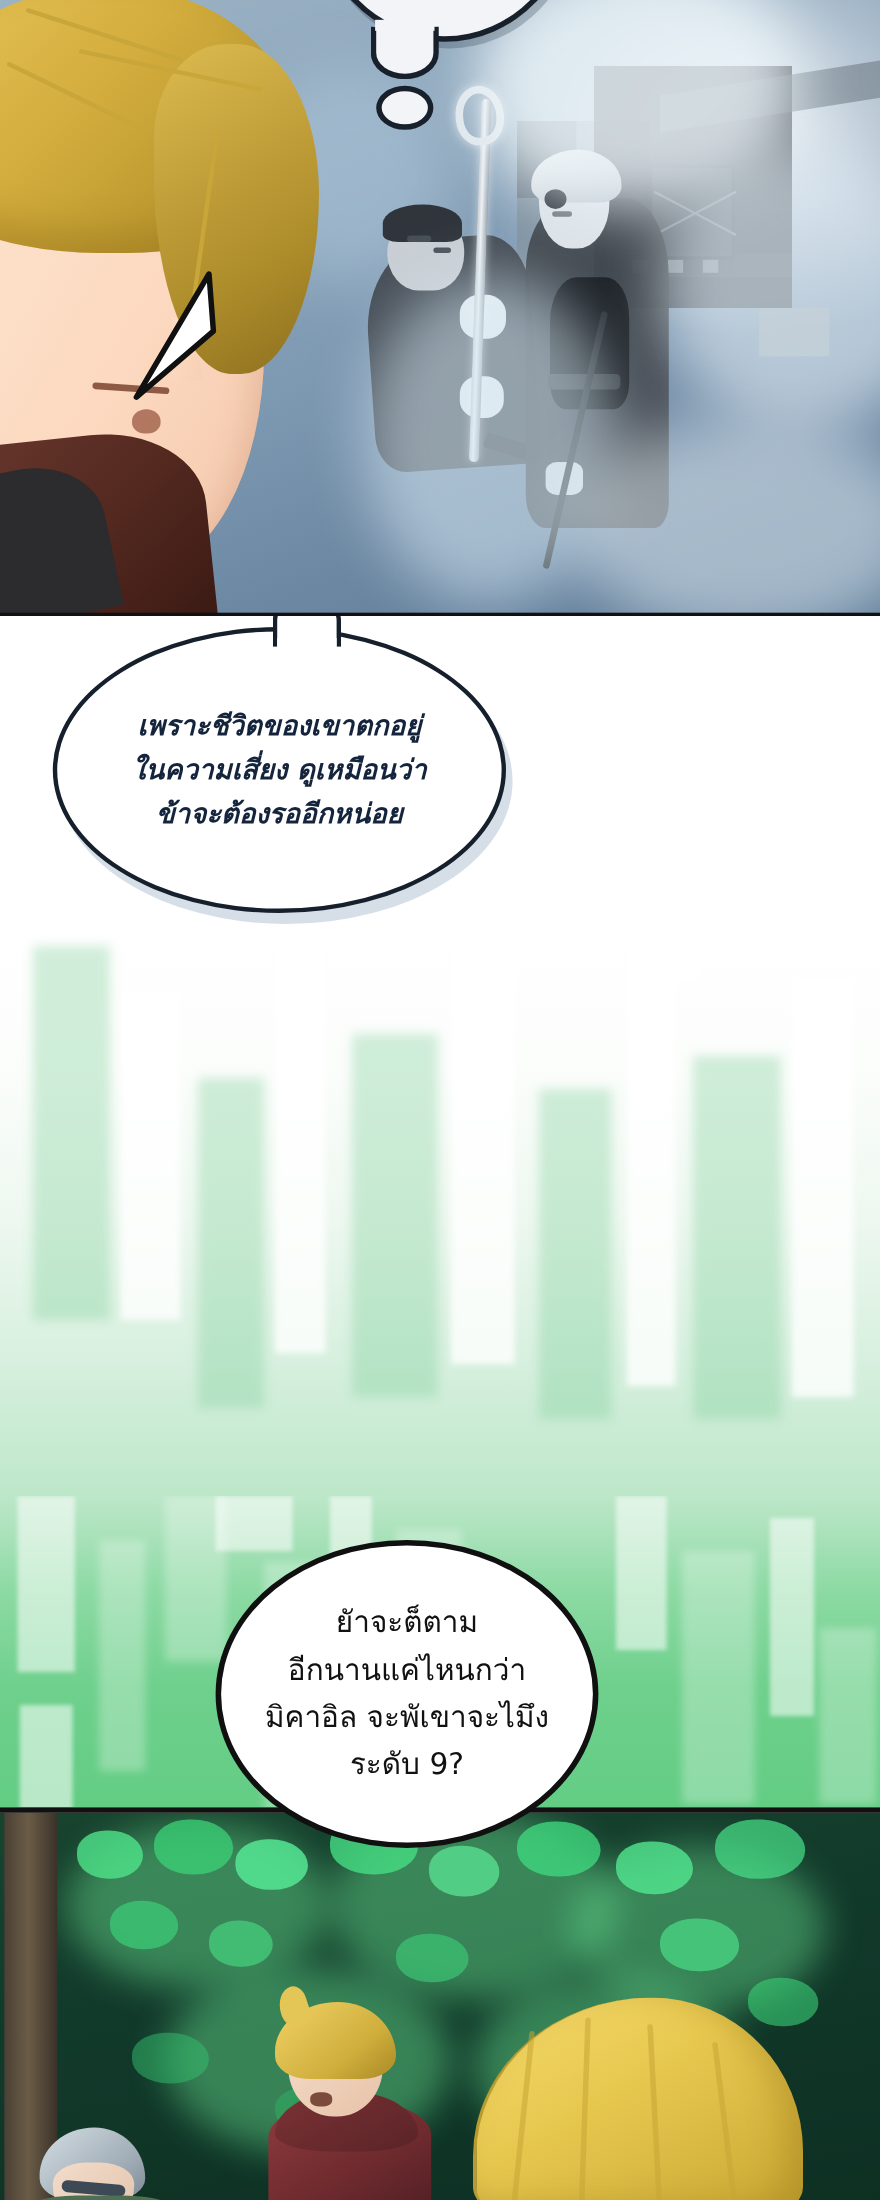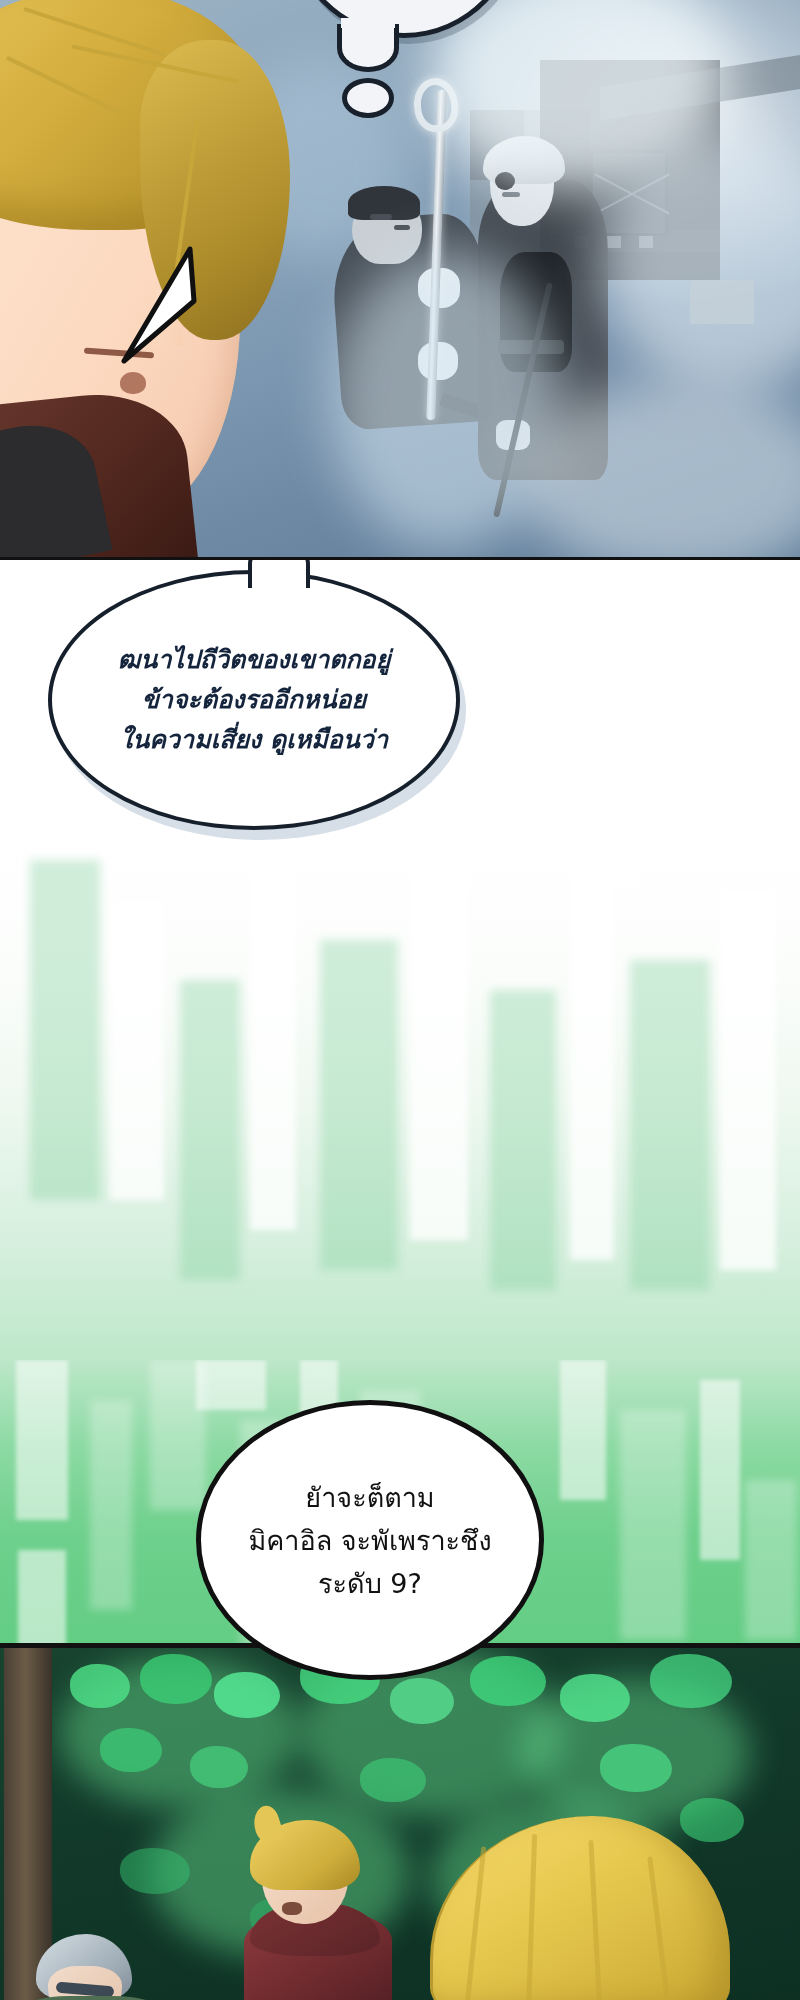--- a/index.html
+++ b/index.html
@@ -379,23 +379,23 @@
     <div class="col" style="left:410px;top:300px;width:58px;height:380px;"></div>
     <div class="colg" style="left:490px;top:430px;width:66px;height:300px;"></div>
     <div class="col" style="left:570px;top:270px;width:44px;height:430px;"></div>
     <div class="colg" style="left:630px;top:400px;width:80px;height:330px;"></div>
     <div class="col" style="left:720px;top:330px;width:56px;height:380px;"></div>
     <div class="col" style="left:600px;top:210px;width:38px;height:120px;"></div>
 
     <div class="bubble-main">
       <div class="bubble-main-neck"></div>
       <div class="bubble-main-neck-mask"></div>
-      <div class="line">ฒนาไปถีวิตของเขาตกอยู่</div>
+      <div class="line">เพราะชีวิตของเขาตกอยู่</div>
+      <div class="line">ในความเสี่ยง ดูเหมือนว่า</div>
       <div class="line">ข้าจะต้องรออีกหน่อย</div>
-      <div class="line">ในความเสี่ยง ดูเหมือนว่า</div>
     </div>
   </div>
 
   <div class="panel3">
     <div class="gcol" style="left:16px;top:0px;width:52px;height:160px;"></div>
     <div class="gcol2" style="left:90px;top:40px;width:42px;height:210px;"></div>
     <div class="gcol" style="left:18px;top:190px;width:48px;height:110px;"></div>
     <div class="gcol2" style="left:150px;top:0px;width:56px;height:150px;"></div>
     <div class="gcol" style="left:196px;top:0px;width:70px;height:50px;"></div>
     <div class="gcol2" style="left:240px;top:60px;width:44px;height:230px;"></div>
@@ -406,21 +406,22 @@
     <div class="gcol" style="left:700px;top:20px;width:40px;height:180px;"></div>
     <div class="gcol2" style="left:745px;top:120px;width:52px;height:160px;"></div>
   </div>
 
   <svg class="bubble-green-tail" viewBox="0 0 78 120">
     <path d="M70 4 L4 116 L74 56 Z" fill="#ffffff" stroke="#101010" stroke-width="5" stroke-linejoin="round"></path>
   </svg>
 
   <div class="bubble-green">
     <div class="line">ยัาจะต็ตาม</div>
-    <div class="line">มิคาอิล จะพัเพราะชึง</div>
+    <div class="line">อีกนานแค่ไหนกว่า</div>
+    <div class="line">มิคาอิล จะพัเขาจะไมึง</div>
     <div class="line">ระดับ 9?</div>
   </div>
 
   <div class="panel4">
     <div class="glow" style="left:60px;top:10px;width:240px;height:150px;"></div>
     <div class="glow" style="left:300px;top:0px;width:260px;height:170px;"></div>
     <div class="glow" style="left:520px;top:30px;width:230px;height:150px;"></div>
     <div class="glow" style="left:150px;top:140px;width:260px;height:170px;"></div>
     <div class="glow" style="left:430px;top:150px;width:240px;height:160px;"></div>
 

